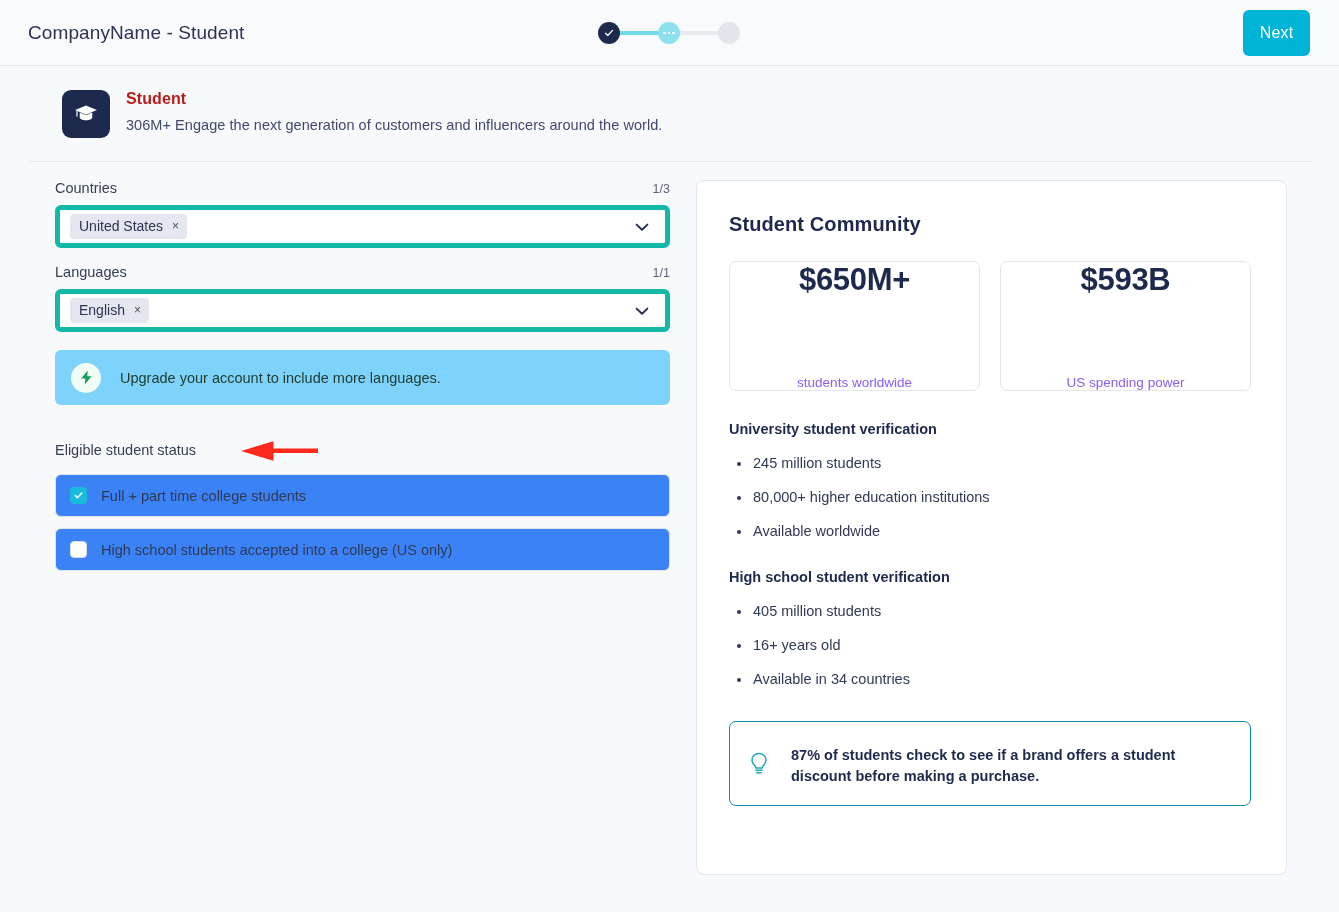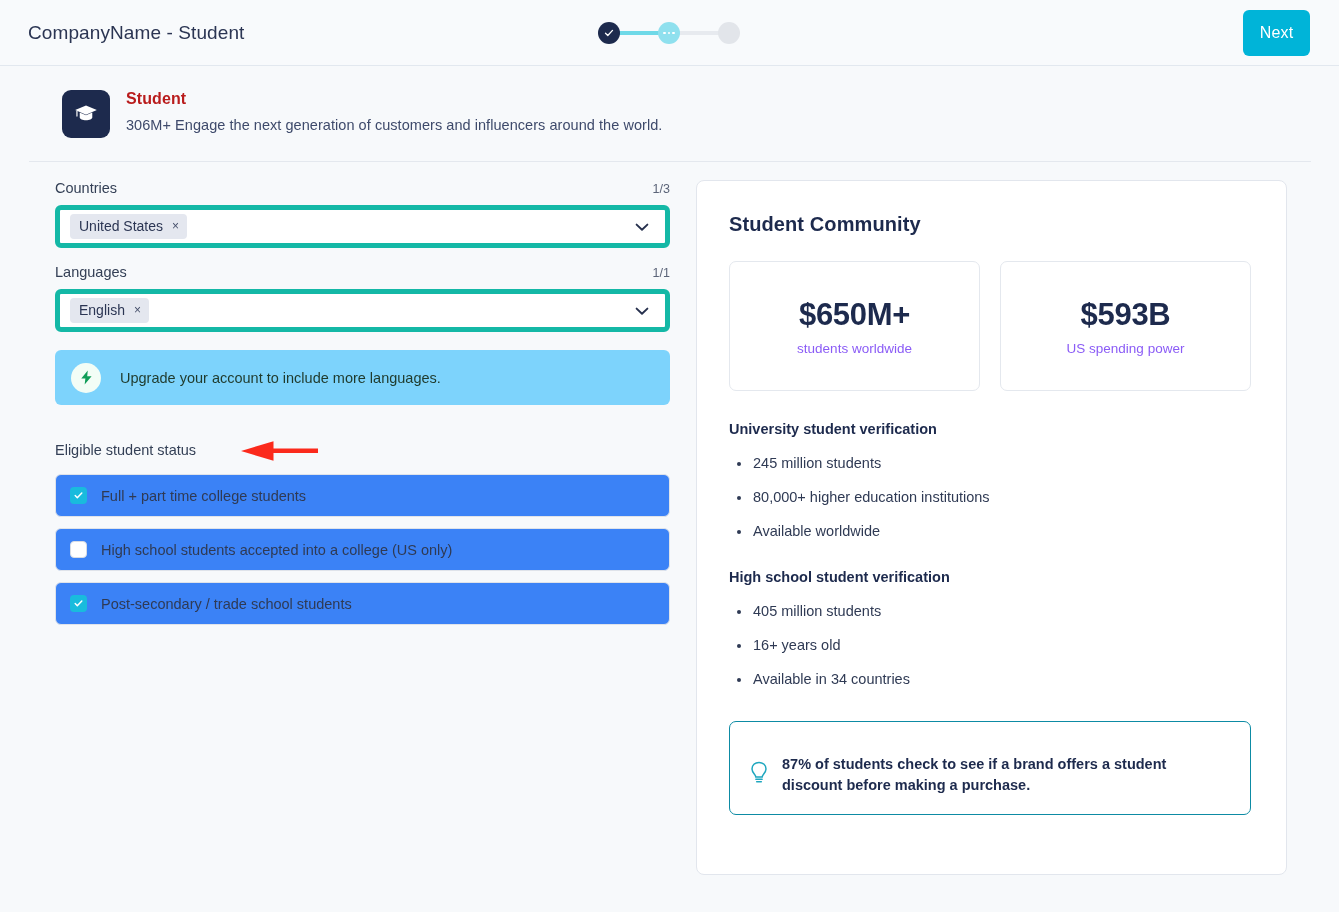--- a/index.html
+++ b/index.html
@@ -250,21 +250,21 @@
     gap: 20px;
   }
   .stat {
     flex: 1;
     border: 1px solid #e4e8ee;
     border-radius: 7px;
     height: 130px;
     display: flex;
     flex-direction: column;
     align-items: center;
-    justify-content: center;
+    justify-content: space-between;
     gap: 8px;
   }
   .stat-value {
     font-size: 31px;
     font-weight: bold;
     color: #1d2a4d;
     letter-spacing: -.3px;
   }
   .stat-label { font-size: 13.5px; color: #8b5cf6; }
 
@@ -289,23 +289,23 @@
     left: 8px; top: 7px;
     width: 4px; height: 4px;
     border-radius: 50%;
     background: #2f3a54;
   }
 
   .tipbox {
     margin-top: 34px;
     border: 1px solid #0d8ba4;
     border-radius: 7px;
-    padding: 32px 22px 18px 18px;
-    display: flex;
-    gap: 12px;
+    padding: 23px 22px 18px 18px;
+    display: flex;
+    gap: 21px;
     align-items: center;
   }
   .tip-text {
     font-size: 14.5px;
     font-weight: bold;
     color: #1d2a4d;
     line-height: 1.45;
   }
   .tip-icon { flex: 0 0 auto; }
 </style>
@@ -422,28 +422,20 @@
       </span>
       <span class="check-label">Full + part time college students</span>
     </div>
 
 
     <div class="check-row">
       <span class="cbox off"></span>
       <span class="check-label">High school students accepted into a college (US only)</span>
     </div>
 
-    <div class="check-row">
-      <span class="cbox on">
-        <svg width="11" height="11" viewBox="0 0 12 12" aria-hidden="true">
-          <path d="M2.4 6.1 L4.7 8.4 L9.6 3.3" fill="none" stroke="#ffffff" stroke-width="1.6" stroke-linecap="round" stroke-linejoin="round"></path>
-        </svg>
-      </span>
-      <span class="check-label">Post-secondary / trade school students</span>
-    </div>
 
   </div>
 
   <div class="col-right">
     <div class="panel">
       <div class="panel-title">Student Community</div>
 
       <div class="stats">
         <div class="stat">
           <div class="stat-value">$650M+</div>

